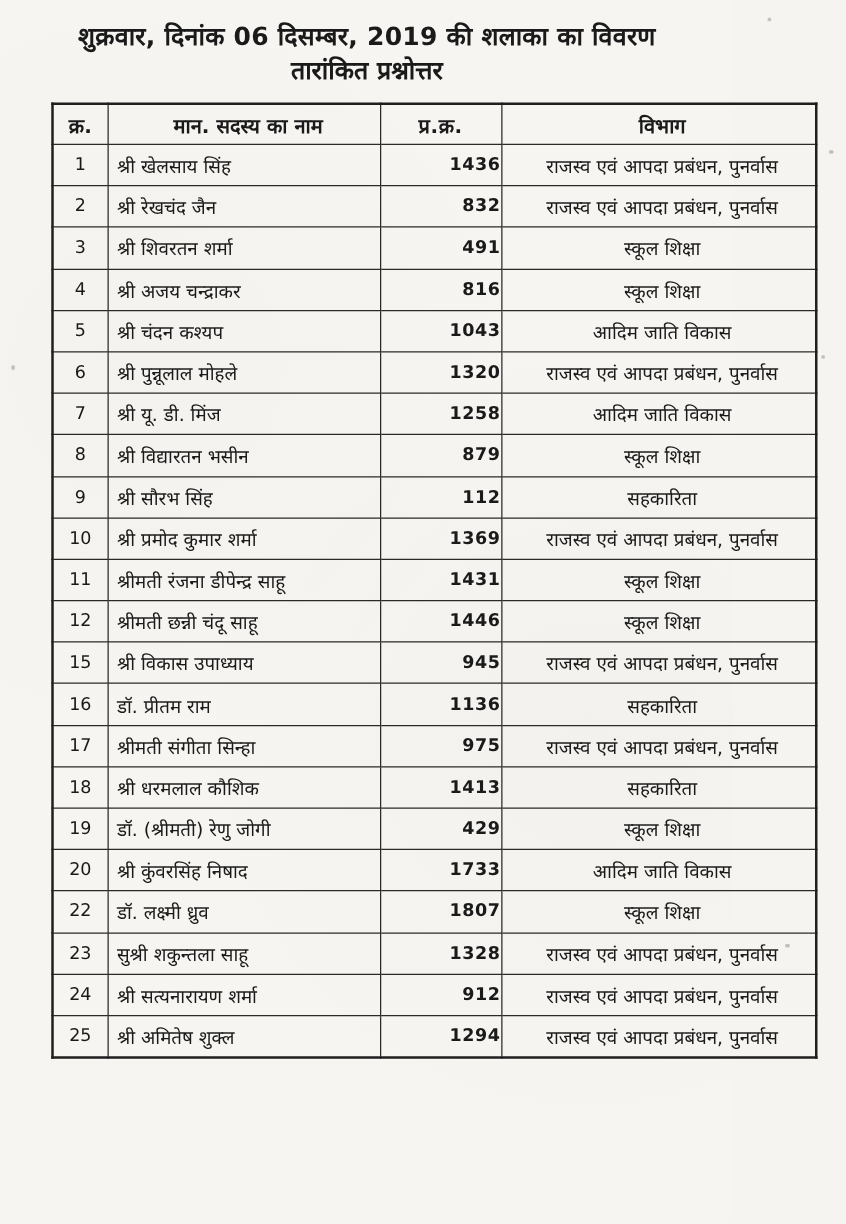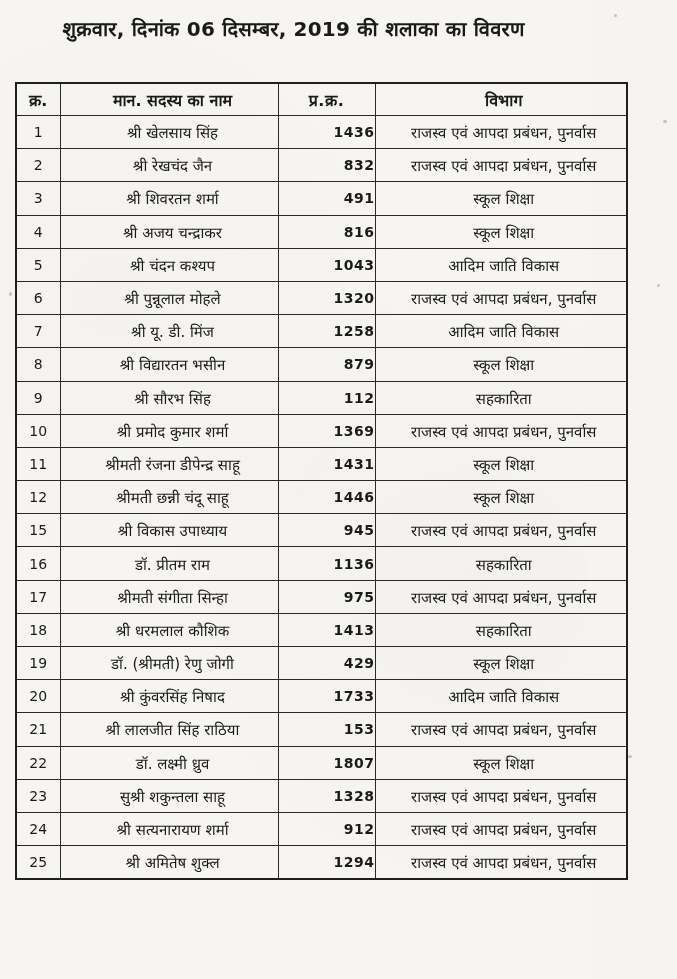--- a/index.html
+++ b/index.html
@@ -35,21 +35,21 @@
   }
   .subtitle {
     margin: 0;
     text-align: center;
     font-size: 20px;
     font-weight: bold;
     line-height: 27px;
   }
   table.qtable {
     position: absolute;
-    left: 15px;
+    left: 41px;
     top: 82px;
     width: 611px;
     border-collapse: collapse;
     table-layout: fixed;
     border: 2.5px solid #1f1f1f;
   }
   .qtable th, .qtable td {
     border: 1.5px solid #2a2a2a;
     overflow: hidden;
     white-space: nowrap;
@@ -58,40 +58,41 @@
   .qtable th {
     height: 31px;
     font-size: 16px;
     font-weight: bold;
     text-align: center;
   }
   .qtable td {
     height: 32.2px;
   }
   .c-sn  { width: 44px;  text-align: center; font-size: 14px; }
-  .c-name{ width: 218px; text-align: center;   font-size: 15px; padding-left: 7px !important; }
+  .c-name{ width: 218px; text-align: left;   font-size: 15px; padding-left: 7px !important; }
   .c-qno { width: 97px;  text-align: right; font-size: 14px; letter-spacing: 0.5px; font-weight: bold; }
   .c-dept{ width: 252px; text-align: center;   font-size: 15px; padding-left: 6px !important; }
   .speck {
     position: absolute;
     background: #9a968e;
     border-radius: 50%;
     opacity: 0.55;
   }
   .speck.s1 { left: 614px; top: 14px;  width: 3px; height: 3px; }
   .speck.s2 { left: 663px; top: 120px; width: 4px; height: 3px; }
   .speck.s3 { left: 657px; top: 284px; width: 3px; height: 3px; }
   .speck.s4 { left: 9px;   top: 292px; width: 3px; height: 4px; }
   .speck.s5 { left: 628px; top: 755px; width: 4px; height: 3px; }
 </style>
 </head>
 <body>
 
 <div class="page">
   <h1 class="title">शुक्रवार, दिनांक 06 दिसम्बर, 2019 की शलाका का विवरण</h1>
+  <h2 class="subtitle">तारांकित प्रश्नोत्तर</h2>
 
   <table class="qtable">
     <colgroup>
       <col style="width:44px">
         <col style="width:218px">
         <col style="width:97px">
         <col style="width:252px">
     </colgroup>
     <thead>
       <tr>
@@ -223,26 +224,20 @@
     <td class="c-dept">स्कूल शिक्षा</td>
   </tr>
 
   <tr>
     <td class="c-sn">20</td>
     <td class="c-name">श्री कुंवरसिंह निषाद</td>
     <td class="c-qno">1733</td>
     <td class="c-dept">आदिम जाति विकास</td>
   </tr>
 
-  <tr>
-    <td class="c-sn">21</td>
-    <td class="c-name">श्री लालजीत सिंह राठिया</td>
-    <td class="c-qno">153</td>
-    <td class="c-dept">राजस्व एवं आपदा प्रबंधन, पुनर्वास</td>
-  </tr>
 
   <tr>
     <td class="c-sn">22</td>
     <td class="c-name">डॉ. लक्ष्मी ध्रुव</td>
     <td class="c-qno">1807</td>
     <td class="c-dept">स्कूल शिक्षा</td>
   </tr>
 
   <tr>
     <td class="c-sn">23</td>

